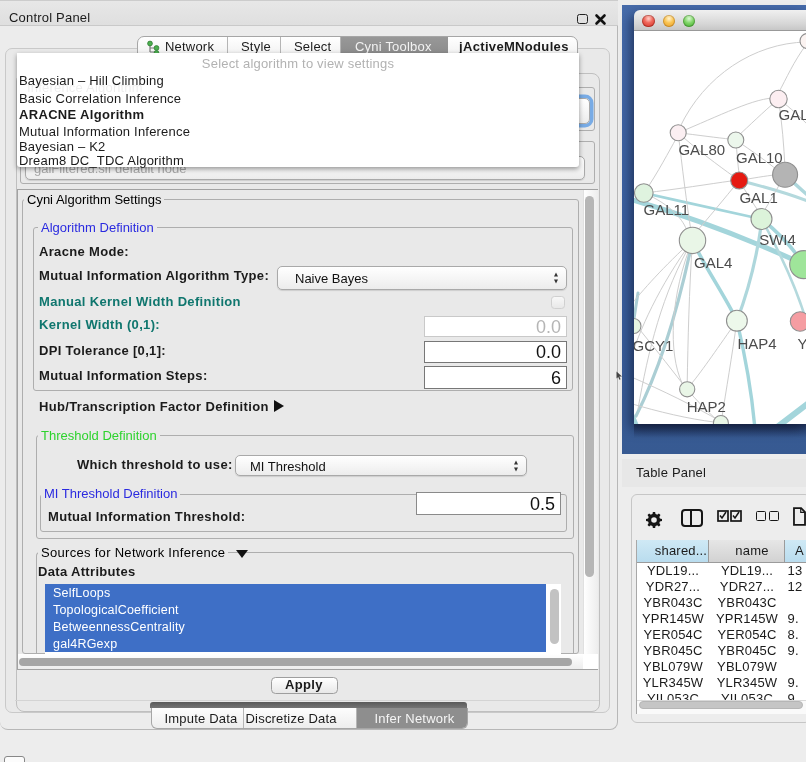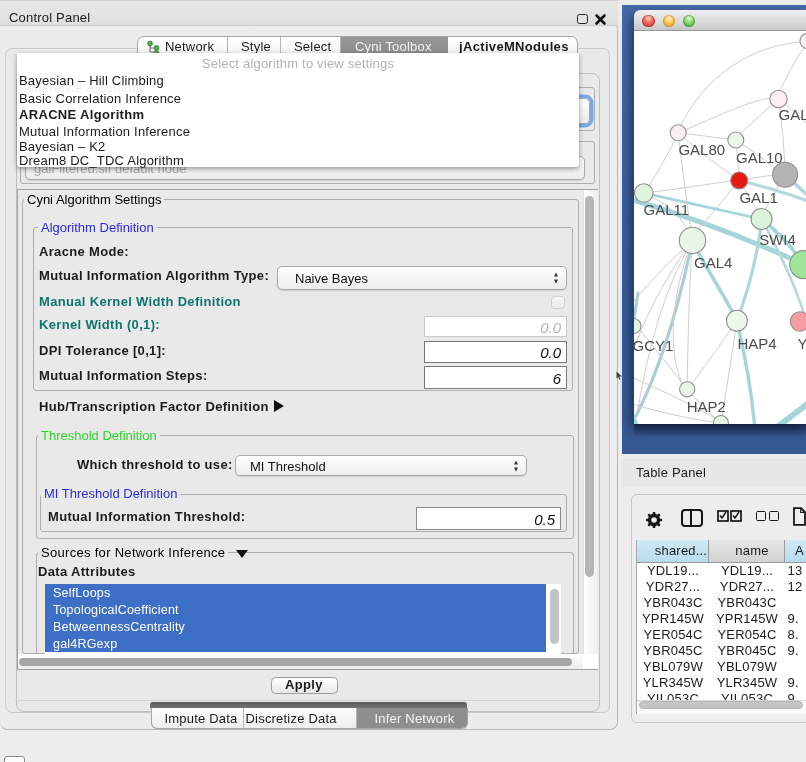--- a/index.html
+++ b/index.html
@@ -7,21 +7,21 @@
 #page{position:relative;width:806px;height:762px;overflow:hidden;}
 .a{position:absolute;}
 .t{position:absolute;font-size:13px;line-height:16px;height:16px;white-space:nowrap;color:#1b1b1b;letter-spacing:0.2px;}
 .b{font-weight:bold;letter-spacing:0.33px;}
 .dis{color:#0f766e;}
 .combo{position:absolute;background:linear-gradient(#ffffff,#f4f4f4 60%,#ececec);border:1px solid #a9a9a9;border-radius:5px;box-shadow:0 1px 1px rgba(0,0,0,0.12);}
 .combo .cl{position:absolute;left:13px;top:50%;transform:translateY(-50%);font-size:13px;color:#111;white-space:nowrap;}
 .spin{position:absolute;right:7px;top:50%;transform:translateY(-50%);width:5.5px;height:11px;}
 .spin:before{content:"";position:absolute;left:0;top:0;border-left:2.75px solid transparent;border-right:2.75px solid transparent;border-bottom:4.2px solid #333;}
 .spin:after{content:"";position:absolute;left:0;bottom:0;border-left:2.75px solid transparent;border-right:2.75px solid transparent;border-top:4.2px solid #333;}
-.field{position:absolute;background:#fff;text-align:right;font-size:15px;font-style:italic;}
+.field{position:absolute;background:#fff;text-align:right;font-size:18px;}
 .field span{position:absolute;right:5px;top:50%;transform:translateY(-50%);}
 .tbox{position:absolute;border:1px solid #aeaeae;border-radius:3px;}
 .ttl{position:absolute;font-size:13px;line-height:14px;background:#e9e9e9;padding:0 3px;white-space:nowrap;}
 </style></head>
 <body>
 <div id="page">
 <div class="a" style="left:3px;top:0;width:2px;height:4px;background:#666;"></div>
 
 <div class="a" id="cpwin" style="left:0;top:5;width:618px;height:730px;background:#ececec;border:1px solid #b7b7b7;border-left:none;border-radius:0 0 8px 8px;"></div>
 <div class="a" style="left:0;top:5;width:618px;height:26px;background:linear-gradient(#e7e7e7,#dfdfdf);border-top:1px solid #cccccc;border-bottom:1px solid #c9c9c9;"></div>
@@ -104,21 +104,21 @@
 <div class="t b" style="left:77px;top:457px;">Which threshold to use:</div>
 <div class="combo" style="left:235px;top:455px;width:292px;height:21px;">
       <span class="cl" style="left:14px;">MI Threshold</span>
       <span class="spin"></span>
     </div>
 
 <div class="tbox" style="left:40px;top:494px;width:527px;height:38px;"></div>
 <div class="ttl" style="left:41px;top:487px;color:#2a2ae0;">MI Threshold Definition</div>
 
 <div class="t b" style="left:48px;top:509px;">Mutual Information Threshold:</div>
-<div class="field" style="left:416px;top:507px;width:145px;height:23px;border:1.5px solid #8a8a8a;color:#111;padding-left:44px;">
+<div class="field" style="left:416px;top:492px;width:145px;height:23px;border:1.5px solid #8a8a8a;color:#111;padding-left:44px;">
       <span>0.5</span>
     </div>
 
 <div class="tbox" style="left:36px;top:552px;width:538px;height:110px;border-bottom:none;border-radius:4px 4px 0 0;"></div>
 <div class="ttl" style="left:38px;top:546px;letter-spacing:0.3px;">Sources for Network Inference</div>
 <div class="a" style="left:235.5px;top:550px;width:0;height:0;border-left:6.5px solid transparent;border-right:6.5px solid transparent;border-top:8.5px solid #111;"></div>
 <div class="t b" style="left:38px;top:564px;">Data Attributes</div>
 
 <div class="a" style="left:45px;top:584px;width:516px;height:70px;background:#fff;overflow:hidden;">
   <div class="a" style="left:0;top:0;width:501px;height:68px;background:#3e6fc6;"></div>

